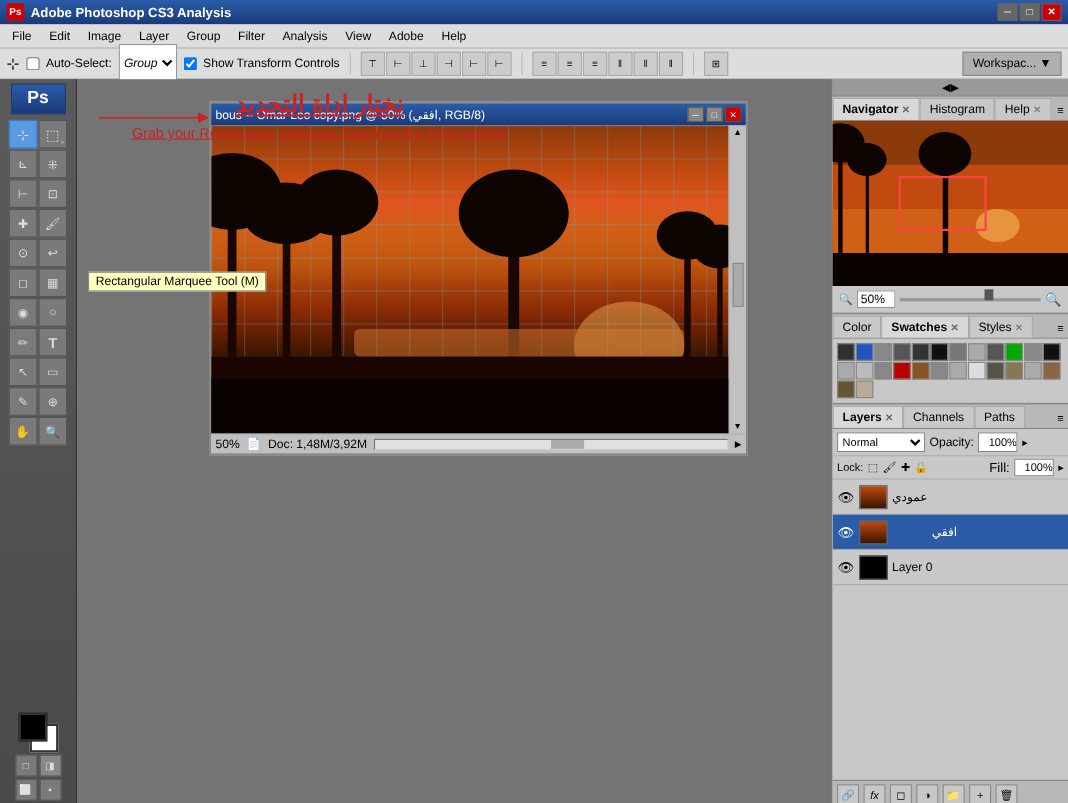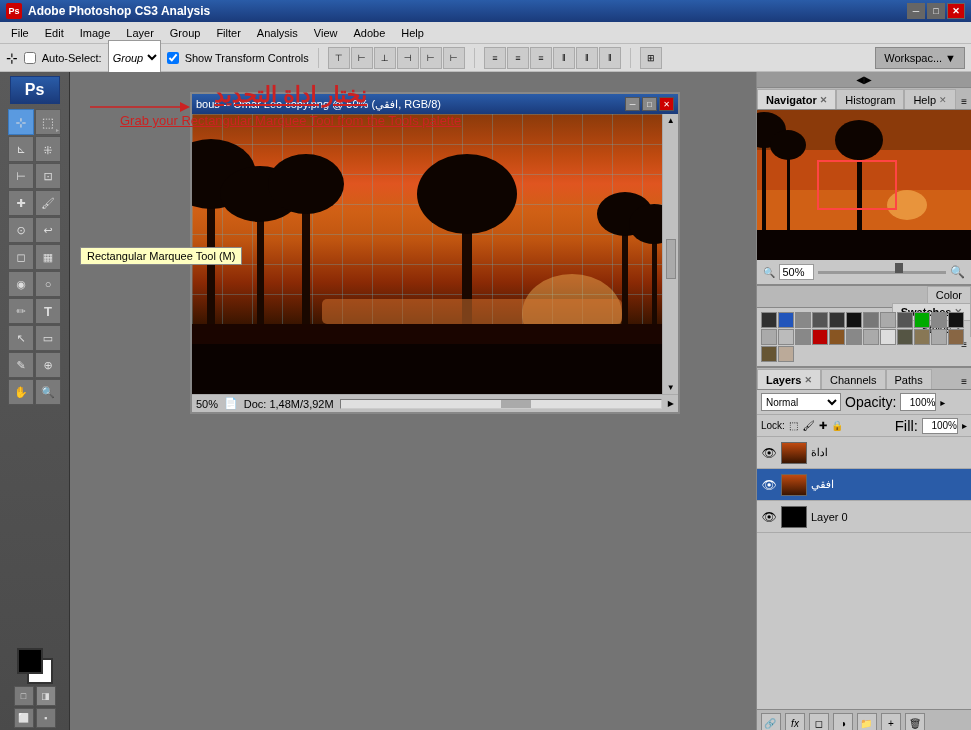--- a/index.html
+++ b/index.html
@@ -333,21 +333,20 @@
     #swatches-panel {
       background: #c8c8c8;
       border-bottom: 2px solid #888;
     }
     #swatches-tabs {
       display: flex;
       background: #b8b8b8;
       border-bottom: 1px solid #888;
       height: 22px;
       align-items: flex-end;
-      flex-direction: column;
     }
     #swatches-grid {
       padding: 4px;
       display: flex;
       flex-wrap: wrap;
       gap: 1px;
       background: #c8c8c8;
     }
     .swatch {
       width: 16px; height: 16px;
@@ -373,33 +372,33 @@
       display: flex;
       align-items: center;
       padding: 3px 4px;
       gap: 4px;
       background: #c8c8c8;
       border-bottom: 1px solid #aaa;
     }
     #blend-mode-select {
       height: 18px; font-size: 10px; border: 1px solid #888; background: white; width: 80px;
     }
-    #opacity-label { font-size: 14px; }
+    #opacity-label { font-size: 11px; }
     #opacity-input { width: 36px; height: 18px; font-size: 10px; border: 1px solid #888; background: white; text-align: right; }
     #layers-lock-row {
       display: flex;
       align-items: center;
       padding: 2px 4px;
       gap: 4px;
       background: #c8c8c8;
       border-bottom: 1px solid #aaa;
       font-size: 10px;
     }
     .lock-icon { font-size: 10px; cursor: pointer; }
-    #fill-label { margin-left: auto; font-size: 15px; }
+    #fill-label { margin-left: auto; font-size: 12px; }
     #fill-input { width: 36px; height: 16px; font-size: 10px; border: 1px solid #888; background: white; text-align: right; }
     #layers-list { flex: 1; background: #c8c8c8; overflow-y: auto; }
     .layer-row {
       display: flex;
       align-items: center;
       height: 32px;
       padding: 0 4px;
       gap: 4px;
       border-bottom: 1px solid #aaa;
       cursor: pointer;
@@ -776,27 +775,27 @@
         <span class="lock-icon">🔒</span>
         <span id="fill-label">Fill:</span>
         <input type="text" id="fill-input" value="100%" style="">
         <span style="font-size:10px;cursor:pointer;">▸</span>
       </div>
       <div id="layers-list">
 
         <div class="layer-row">
           <div class="layer-eye">👁</div>
           <div class="layer-thumb" style="background:linear-gradient(to bottom,#c04a10,#3a1500);"></div>
-          <span class="layer-name">اداة</span>
+          <span class="layer-name">عمودي</span>
         </div>
 
         <div class="layer-row active">
           <div class="layer-eye">👁</div>
           <div class="layer-thumb" style="background:linear-gradient(to bottom,#c04a10,#3a1500);"></div>
-          <span class="layer-name" style="color:white;">افقي</span>
+          <span class="layer-name" style="color:white;margin-left:36px;">افقي</span>
         </div>
 
         <div class="layer-row">
           <div class="layer-eye">👁</div>
           <div class="layer-thumb" style="background:#000000;"></div>
           <span class="layer-name">Layer 0</span>
         </div>
       </div>
       <div id="layers-bottom">
         <div class="layers-bottom-btn">🔗</div>

